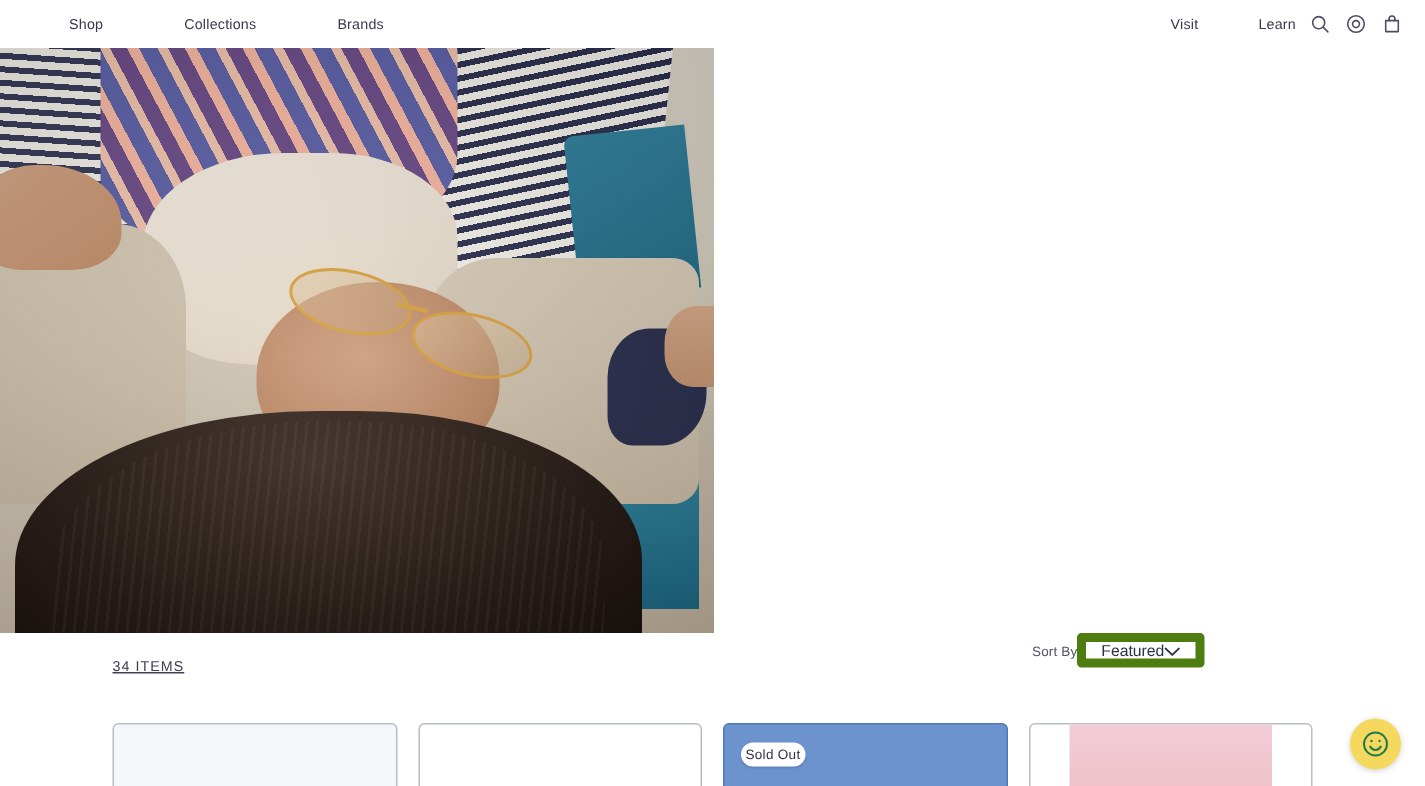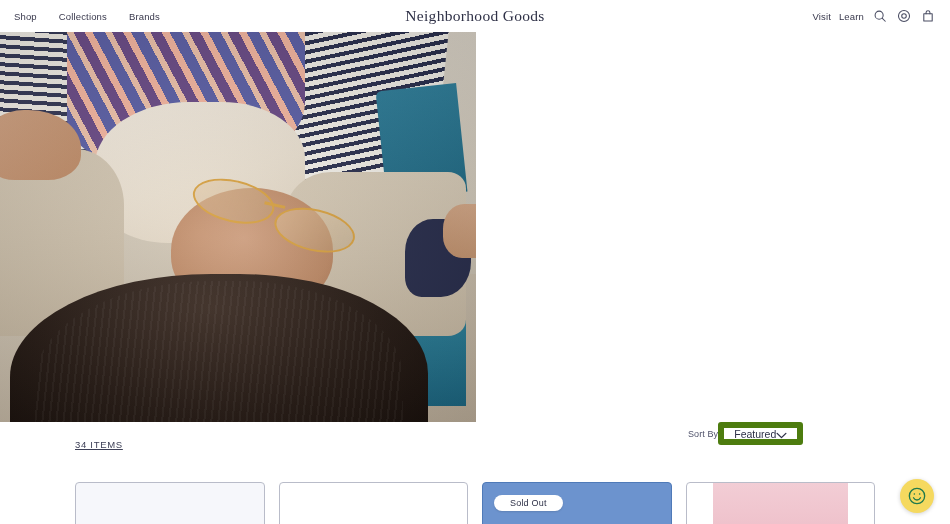--- a/index.html
+++ b/index.html
@@ -38,20 +38,21 @@
     gap: 8px;
   }
   .nav-link {
     font-size: 9.5px;
     color: #353murk;
     color: #39394d;
     letter-spacing: 0.15px;
     text-decoration: none;
     white-space: nowrap;
     cursor: pointer;
+    margin-left: 32px;
   }
   .logo {
     position: absolute;
     left: 0; right: 0;
     text-align: center;
     font-family: "Liberation Serif", serif;
     font-size: 15.5px;
     letter-spacing: 0.3px;
     color: #2f3147;
     pointer-events: none;
@@ -326,21 +327,21 @@
     top: 0;
     bottom: 0;
     background: linear-gradient(180deg, #f2cdd5 0%, #eebfc9 45%, #e9b4c0 100%);
   }
   .sold-badge {
     position: absolute;
     left: 11px;
     top: 12px;
     background: #ffffff;
     border-radius: 999px;
-    padding: 3px 16px;
+    padding: 3px 3px;
     font-size: 9px;
     color: #2d3047;
     letter-spacing: 0.2px;
     z-index: 2;
     box-shadow: 0 1px 2px rgba(0,0,0,0.12);
   }
 
   
   .chat-widget {
     position: absolute;
@@ -361,21 +362,20 @@
 </head>
 <body>
 
 <div class="header">
   <div class="nav-left">
     <a class="nav-link">Shop</a>
     <a class="nav-link">Collections</a>
     <a class="nav-link">Brands</a>
   </div>
 
-  <div class="logo">Neighborhood Goods</div>
 
   <div class="nav-right">
     <a class="nav-link">Visit</a>
     <a class="nav-link">Learn</a>
 
     <span class="icon-btn">
       <svg width="14" height="14" viewBox="0 0 16 16" fill="none" stroke="#4a4d63" stroke-width="1.2">
         <circle cx="7" cy="7" r="4.6"></circle>
         <line x1="10.4" y1="10.4" x2="14" y2="14" stroke-linecap="round"></line>
       </svg>

